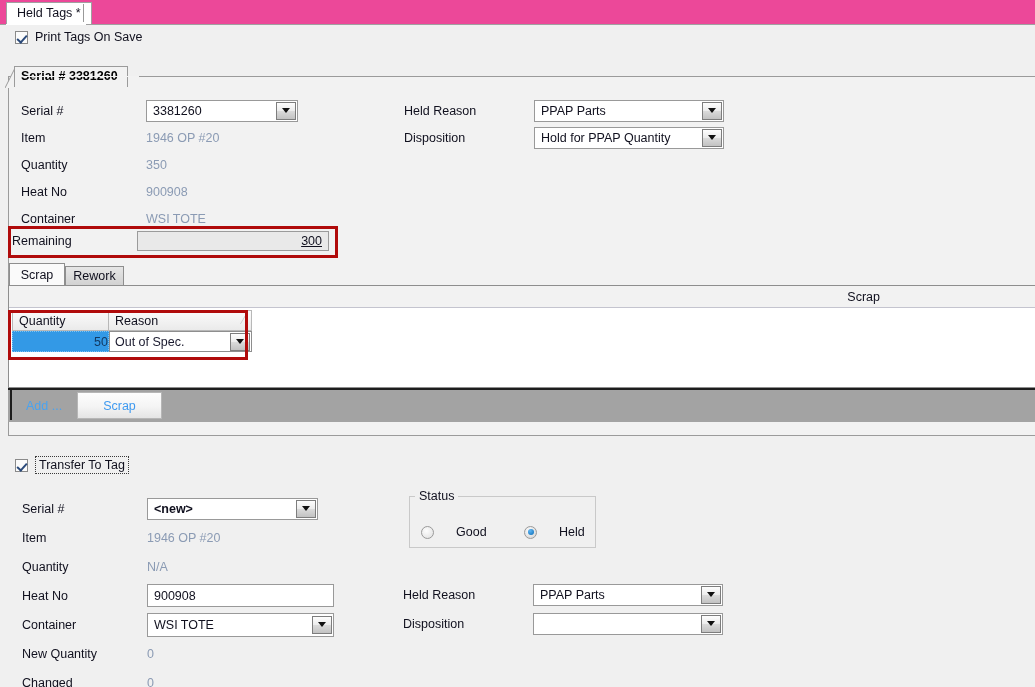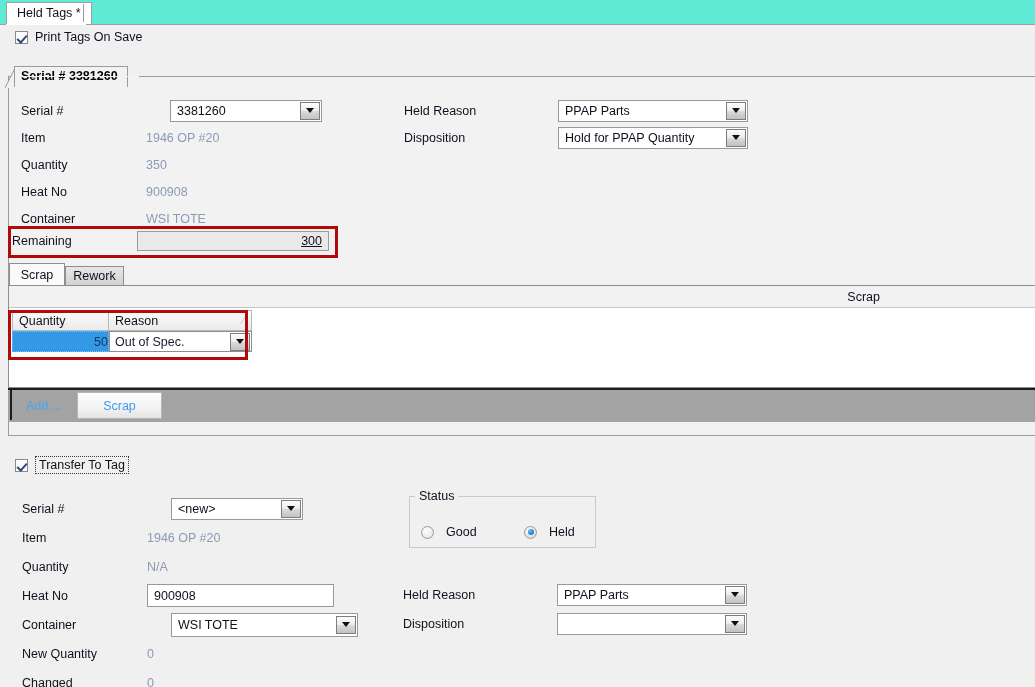--- a/index.html
+++ b/index.html
@@ -12,21 +12,21 @@
     font-size: 12px;
     color: #1a1a2e;
     overflow: hidden;
     position: relative;
     -webkit-font-smoothing: antialiased;
   }
 
   
   .topstrip {
     position: absolute; left: 0; top: 0; width: 1035px; height: 25px;
-    background: #5eead4;
+    background: #ec4899;
   }
   .topstrip .tabline {
     position: absolute; left: 0; bottom: 0; width: 1035px; height: 1px;
     background: #a0a0a0;
   }
   .doc-tab {
     position: absolute; left: 6px; top: 2px; height: 22px;
     padding: 3px 10px 0 10px;
     background: #ffffff;
     border: 1px solid #a0a0a0; border-bottom: none;
@@ -110,21 +110,21 @@
   .fstatic {
     font-size: 12.5px; color: #8b9bb4;
   }
 
   
   .combo {
     position: relative; height: 22px;
     background: #ffffff;
     border: 1px solid #999;
     box-sizing: border-box;
-    display: flex; align-items: center; margin-left: 24px;
+    display: flex; align-items: center;
   }
   .combo .val {
     padding-left: 6px; font-size: 12.5px; color: #10101e;
     flex: 1 1 auto; white-space: nowrap; overflow: hidden;
   }
   .cbtn {
     width: 20px; height: 18px; margin-right: 1px;
     border: 1px solid #7d7d7d;
     background: linear-gradient(to bottom, #fdfdfd 0%, #ececec 48%, #dadada 52%, #c2c2c2 100%);
     box-sizing: border-box;
@@ -314,21 +314,21 @@
   }
   .radio.on {
     background: radial-gradient(circle at 40% 35%, #ffffff, #cfcfcf);
   }
   .radio.on::after {
     content: "";
     position: absolute; left: 2.5px; top: 2.5px;
     width: 6px; height: 6px; border-radius: 50%;
     background: radial-gradient(circle at 35% 30%, #5fb6f5, #0a6cb4);
   }
-  .radio-label { margin-left: 12px; font-size: 12.5px; color: #10101e; }
+  .radio-label { margin-left: 22px; font-size: 12.5px; color: #10101e; }
 
   .xfer-right { position: absolute; left: 403px; top: 580px; }
   .xfer-right .frow { height: 29px; }
   .xfer-right .flabel { width: 130px; }
 </style>
 </head>
 <body>
 
 <div class="topstrip">
   <div class="tabline"></div>
@@ -455,21 +455,21 @@
 
 <div class="transfer-cb-row">
   <span class="cb checked"></span>
   <span class="focus-label">Transfer To Tag</span>
 </div>
 
 <div class="xfer-left">
 
   <div class="frow">
     <span class="flabel">Serial #</span>
-    <div class="combo" style="width:132px;">
+    <div class="combo" style="width:171px;font-weight:bold;">
       <span class="val">&lt;new&gt;</span>
       <span class="cbtn">
           <i class="tri"></i>
         </span>
     </div>
   </div>
 
   <div class="frow">
     <span class="flabel">Item</span>
     <span class="fstatic">1946 OP #20</span>

